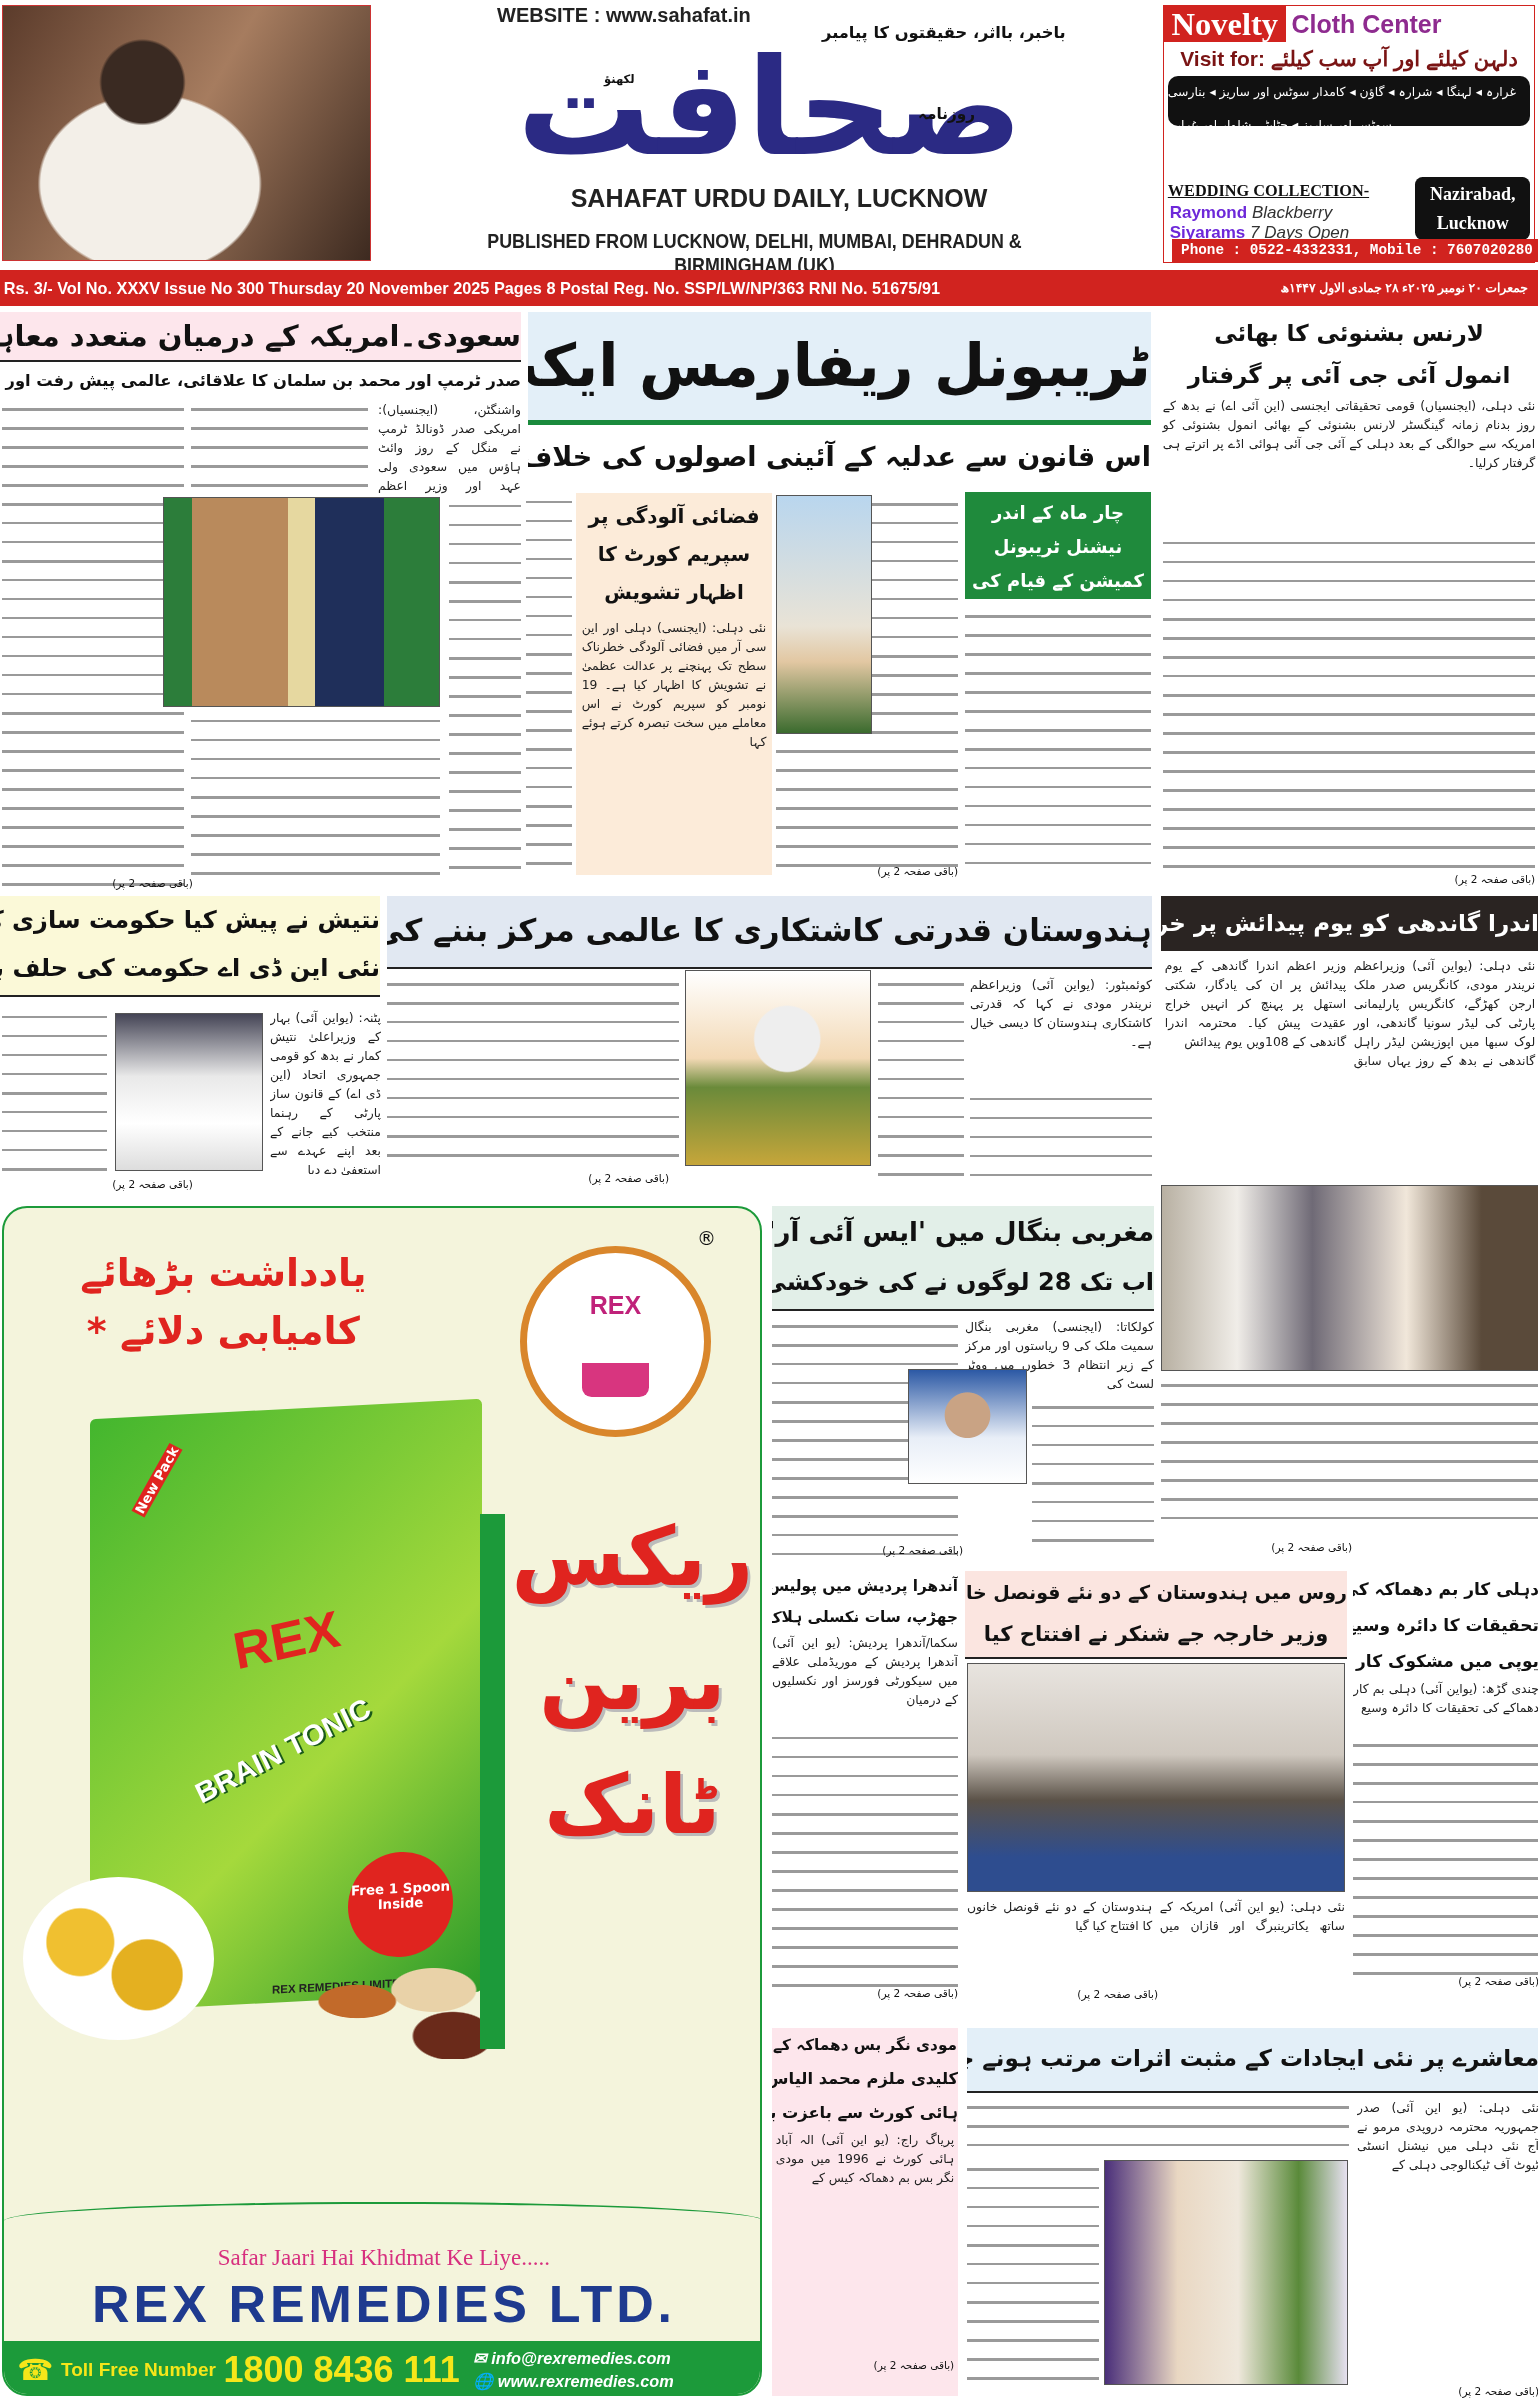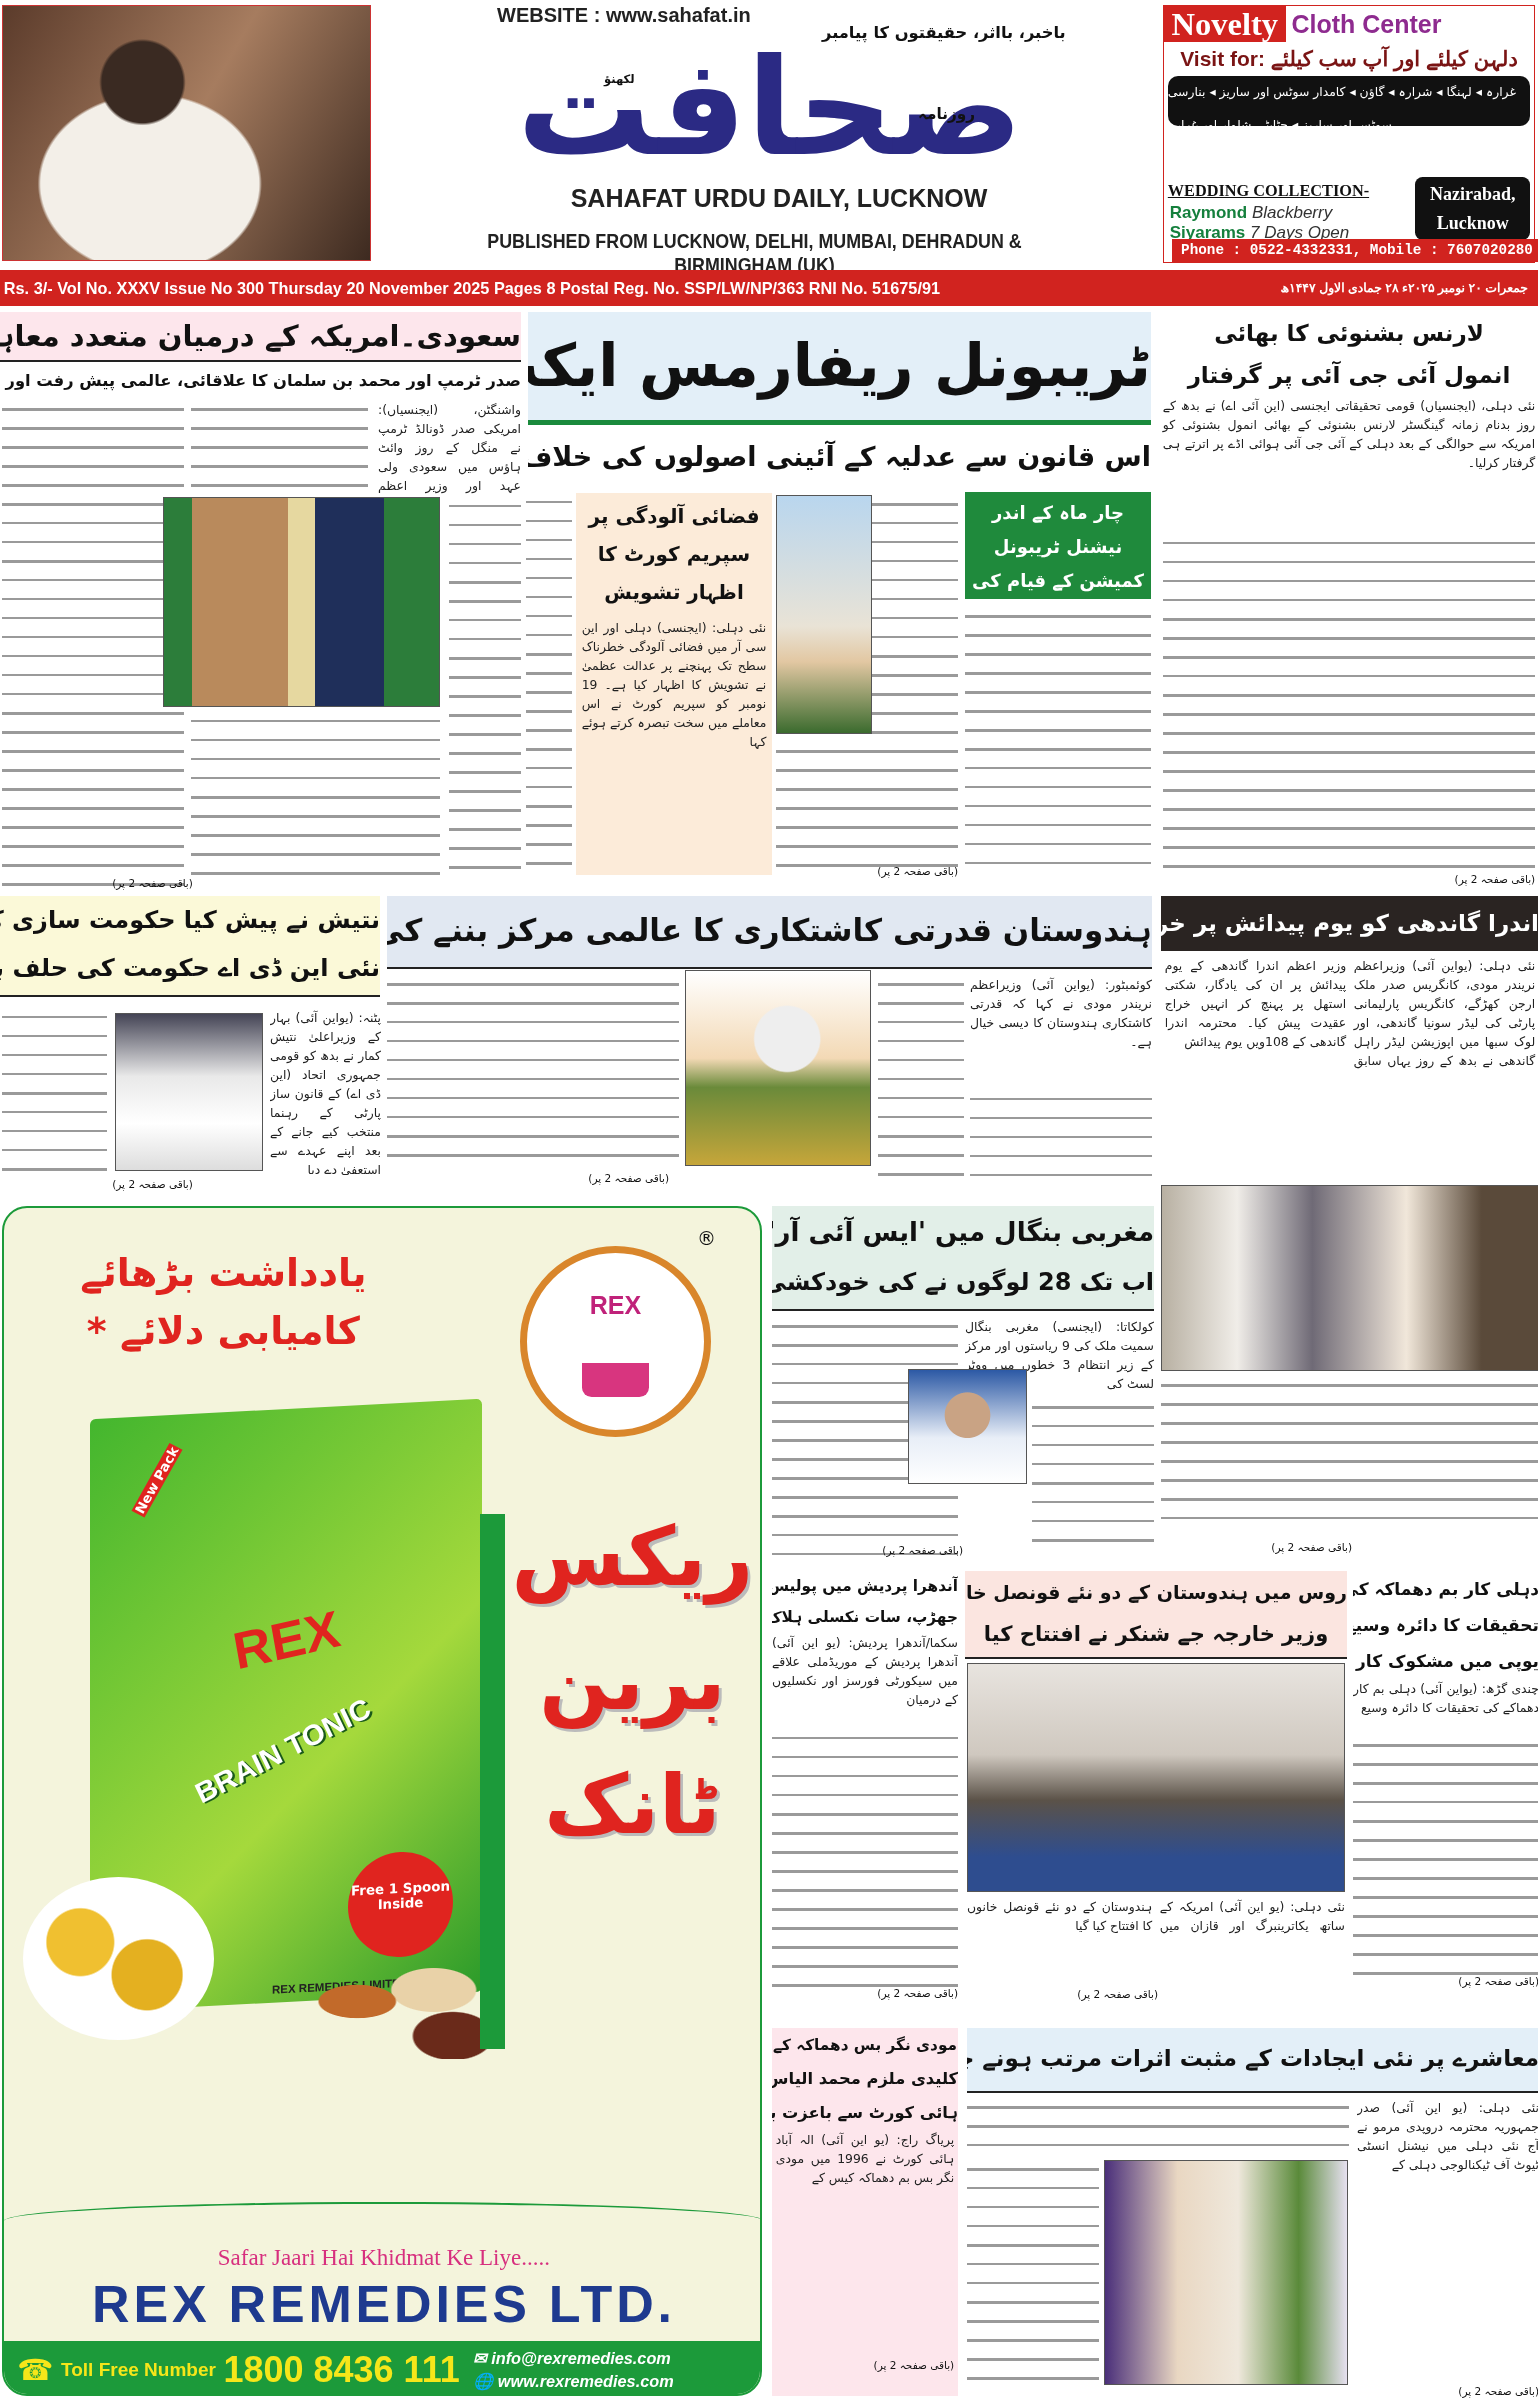--- a/index.html
+++ b/index.html
@@ -22,21 +22,21 @@
 
 #novelty{left:1163px;top:4.8px;width:372px;height:258px;border:1.9px solid #d1231f;background:#fff}
 #nov-top{height:36px;display:flex}
 #nov-red{background:#d1231f;color:#fff;font-family:"Liberation Serif",serif;font-weight:bold;font-size:32.5px;padding:0 7.6px;line-height:36px}
 #nov-cloth{color:#8e2b8f;font-size:25px;font-weight:bold;line-height:36px;padding-left:5.7px;font-family:"Liberation Sans",sans-serif}
 #nov-visit{text-align:center;font-size:21px;font-weight:bold;color:#7a1414;margin-top:5px;font-family:"Liberation Sans",sans-serif}
 #nov-black{background:#111;color:#fff;margin:5.7px 3.8px 0;height:50px;font-size:12.4px;line-height:32.5px;text-align:left;direction:rtl;border-radius:10px}
 #nov-items{font-size:12.4px;font-weight:bold;font-family:"Liberation Sans",sans-serif;padding:2.9px 3.8px;line-height:16.3px;color:#222}
 #nov-wedding{position:absolute;left:3.8px;top:175px;font-size:16.3px;font-weight:bold;font-family:"Liberation Serif",serif;text-decoration:underline}
 #nov-brands{position:absolute;left:5.7px;top:197px;font-size:17px;line-height:20px;font-family:"Liberation Sans",sans-serif}
-#nov-brands b{color:#15803d}
+#nov-brands b{color:#6d28d9}
 #nov-brands i{color:#333}
 #nov-nazir{position:absolute;right:3.8px;top:171px;width:115px;height:63px;background:#111;color:#fff;border-radius:7.6px;text-align:center;font-weight:bold;font-family:"Liberation Serif",serif;font-size:18px;line-height:29px;padding-top:2.9px}
 #nov-phone{position:absolute;left:8px;bottom:0;width:100%;height:23px;background:#d1231f;color:#fff;font-weight:bold;font-size:14.3px;line-height:23px;text-align:center;font-family:Liberation Mono, monospace}
 
 #strip{left:0;top:270px;width:1539px;height:36px;background:#d1231f;color:#fff;font-family:"Liberation Sans",sans-serif;font-weight:bold;font-size:16.3px;line-height:36px;padding-left:3.8px}
 #strip-urdu{position:absolute;right:11px;top:0;font-size:12.4px;direction:rtl}
 </style>
 </head>
 <body>
 

